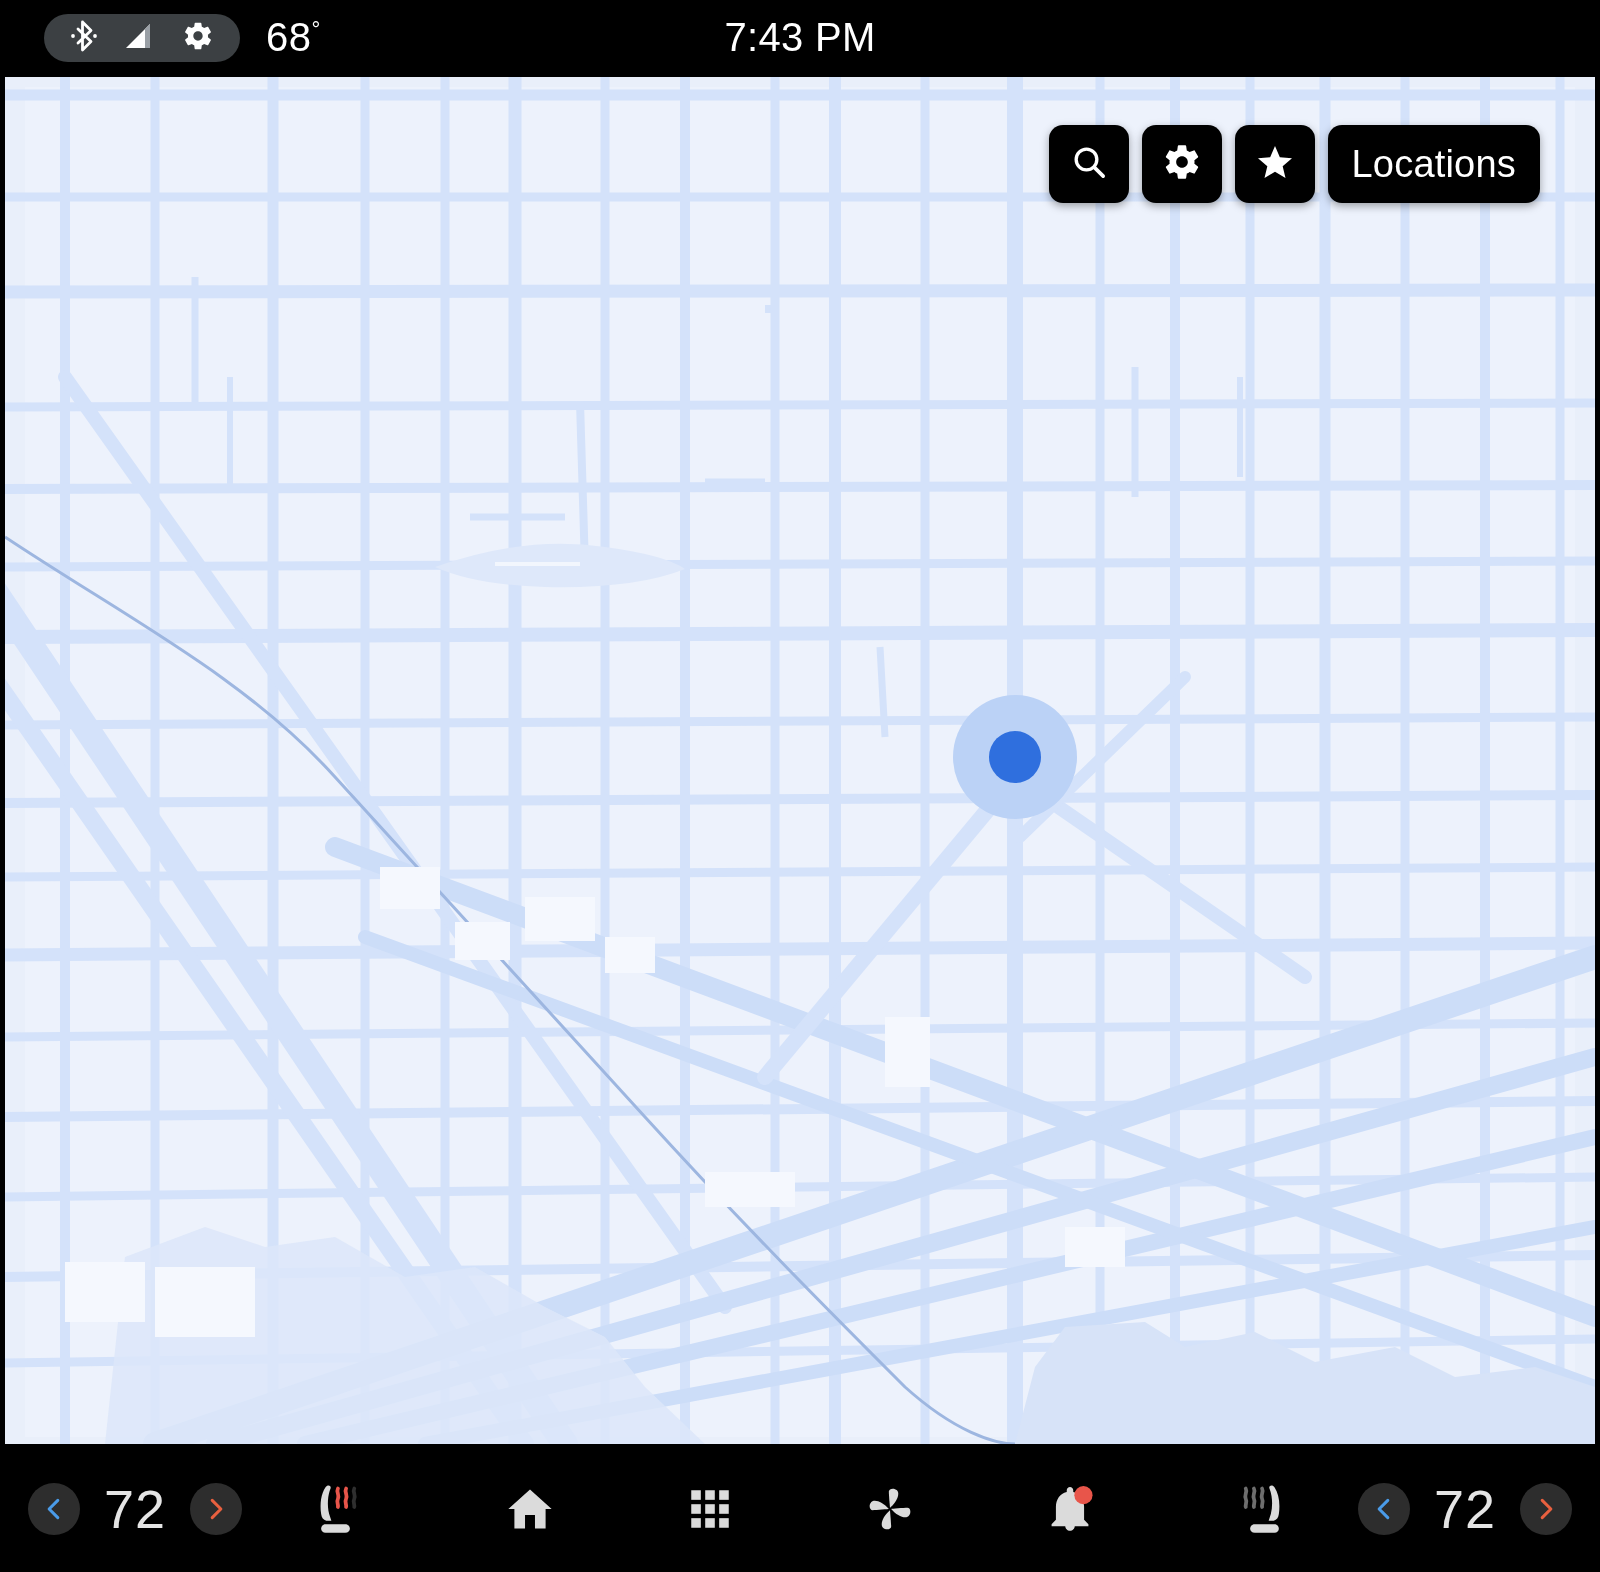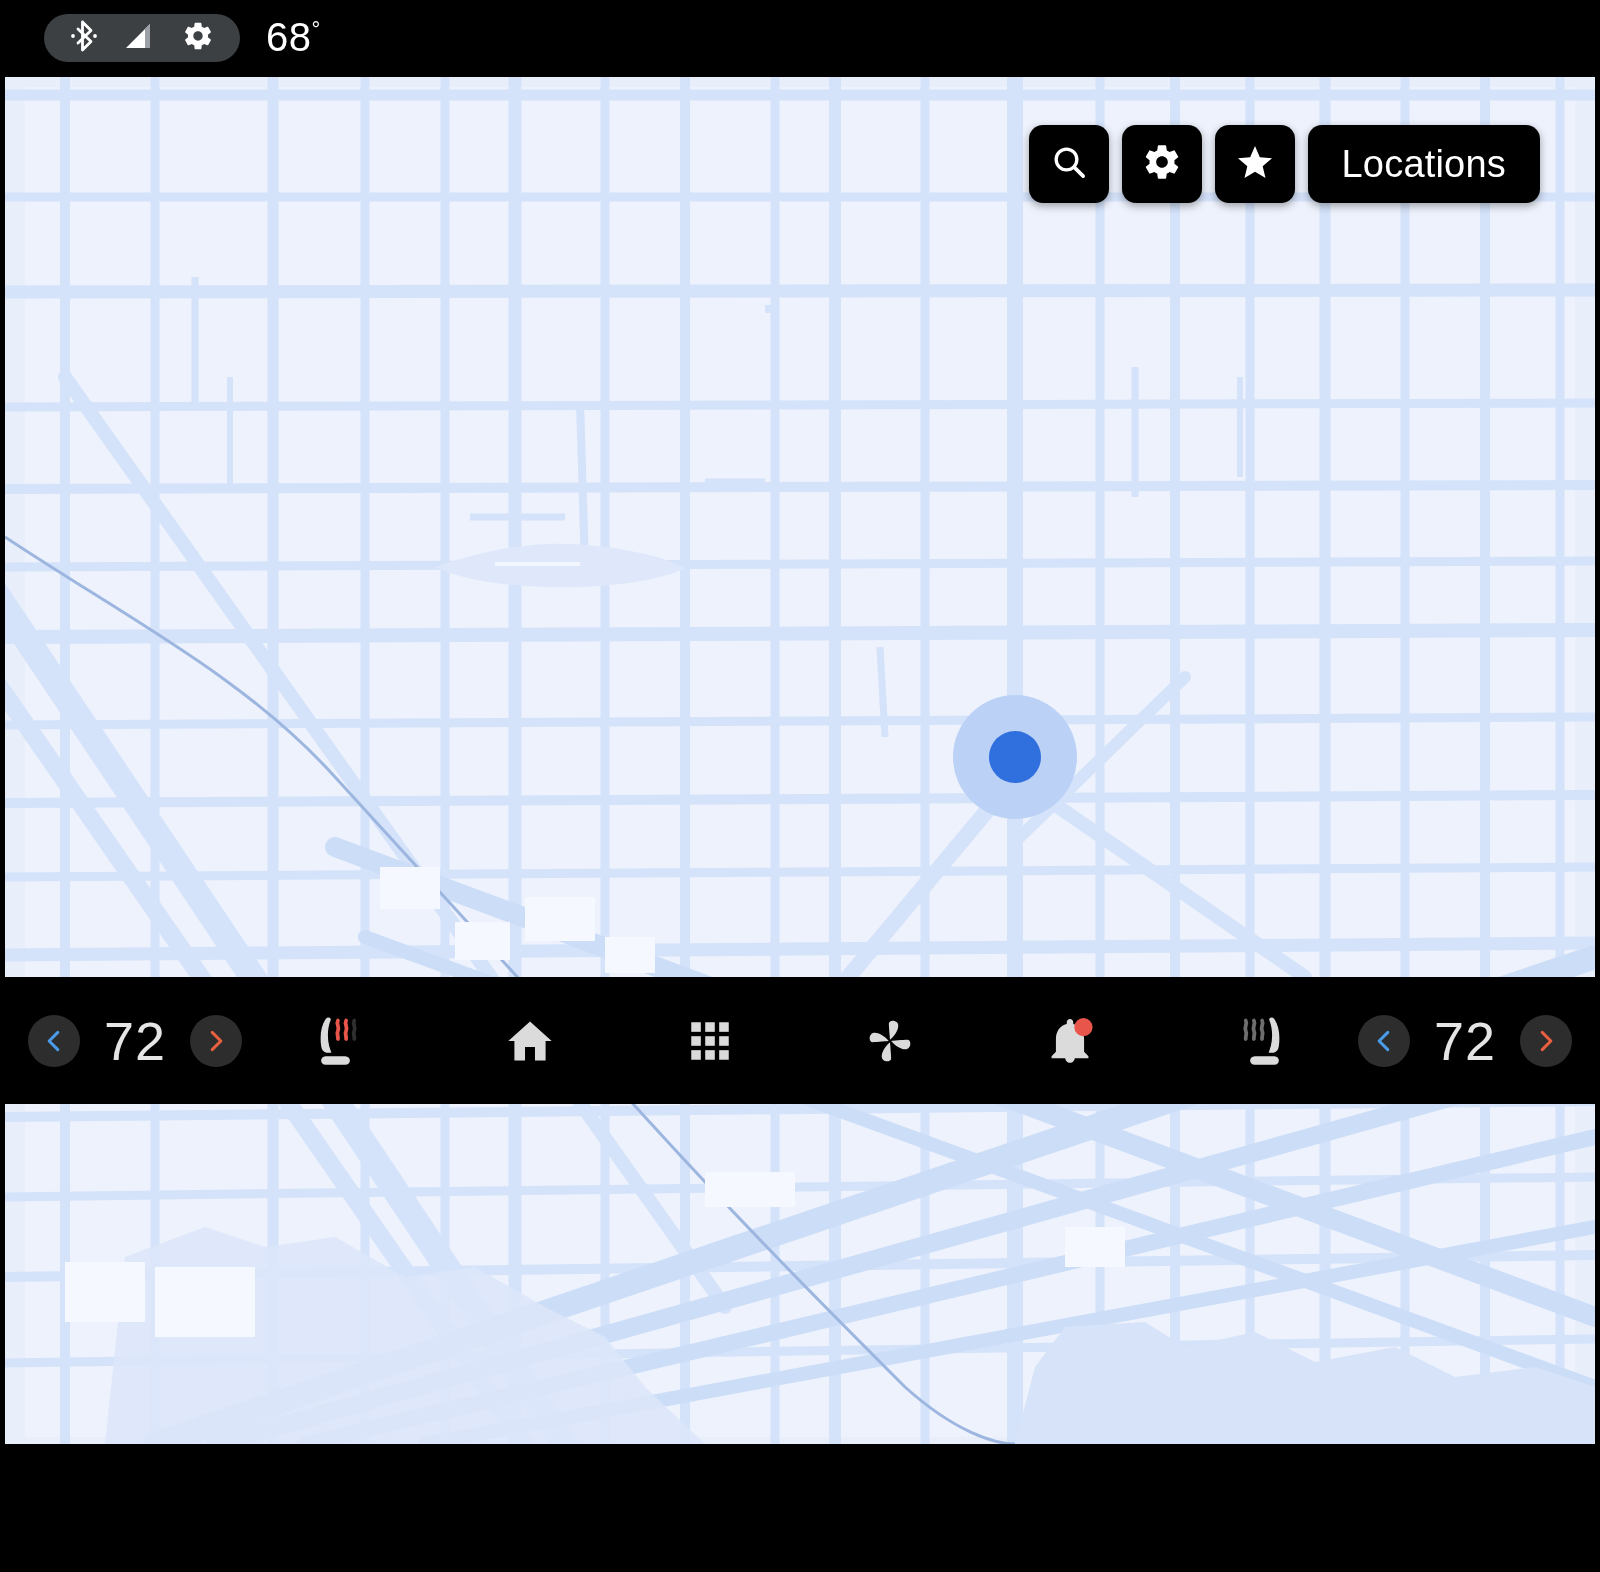--- a/index.html
+++ b/index.html
@@ -2,21 +2,21 @@
 <html><head>
 <meta charset="utf-8">
 <style>
   * { margin:0; padding:0; box-sizing:border-box; }
   html, body {
     width:1600px; height:1572px;
     background:#000;
     font-family:"Liberation Sans", sans-serif;
     overflow:hidden;
   }
-  #screen { position:relative; width:1600px; height:1104px; background:#000; }
+  #screen { position:relative; width:1600px; height:1572px; background:#000; }
 
   
   #status-bar {
     position:absolute; left:0; top:0; width:1600px; height:75px;
     background:#000; z-index:40;
   }
   #status-pill {
     position:absolute; left:44px; top:14px; height:48px;
     display:flex; align-items:center; gap:26px;
     padding:0 26px; background:#3C4043; border-radius:24px;
@@ -61,21 +61,21 @@
     display:flex; align-items:center; gap:13px; z-index:25;
   }
   .tb-btn {
     background:#000; border-radius:14px;
     display:flex; align-items:center; justify-content:center;
     box-shadow:0 3px 9px rgba(0,0,0,0.35);
     cursor:pointer;
   }
   .tb-icon-btn { width:80px; height:78px; }
   #btn-locations {
-    height:78px; padding:0 34px;
+    height:78px; padding:0 24px;
     color:#fff; font-size:38px; font-weight:400; letter-spacing:0.2px;
     white-space:nowrap;
   }
 
   
   #bottom-bar {
     position:absolute; left:0; bottom:0; width:1600px; height:127px;
     background:#000; z-index:40;
     display:flex; align-items:center;
   }
@@ -123,20 +123,21 @@
       </span>
       <span class="sb-icon">
         <svg width="32" height="32" viewBox="0 0 24 24">
           <path fill="#fff" d="M19.43 12.98c.04-.32.07-.64.07-.98s-.03-.66-.07-.98l2.11-1.65c.19-.15.24-.42.12-.64l-2-3.46c-.12-.22-.39-.3-.61-.22l-2.49 1c-.52-.4-1.08-.73-1.69-.98l-.38-2.65C14.46 2.18 14.25 2 14 2h-4c-.25 0-.46.18-.49.42l-.38 2.65c-.61.25-1.17.59-1.69.98l-2.49-1c-.23-.09-.49 0-.61.22l-2 3.46c-.13.22-.07.49.12.64l2.11 1.65c-.04.32-.07.65-.07.98s.03.66.07.98l-2.11 1.65c-.19.15-.24.42-.12.64l2 3.46c.12.22.39.3.61.22l2.49-1c.52.4 1.08.73 1.69.98l.38 2.65c.03.24.24.42.49.42h4c.25 0 .46-.18.49-.42l.38-2.65c.61-.25 1.17-.59 1.69-.98l2.49 1c.23.09.49 0 .61-.22l2-3.46c.12-.22.07-.49-.12-.64l-2.11-1.65zM12 15.5c-1.93 0-3.5-1.57-3.5-3.5s1.57-3.5 3.5-3.5 3.5 1.57 3.5 3.5-1.57 3.5-3.5 3.5z"></path>
         </svg>
       </span>
     </div>
 
     <div id="status-temp"><span>68</span><sup>°</sup></div>
 
+    <div id="status-clock">7:43 PM</div>
   </div>
 
   <div id="map-area">
 
     <svg id="map-svg" viewBox="0 0 1590 1367" preserveAspectRatio="none">
       <rect x="0" y="0" width="1590" height="1367" fill="#E9EFFA"></rect>
 
       <g fill="#EDF2FC">
         <rect x="20" y="10" width="1550" height="1350"></rect>
       </g>

